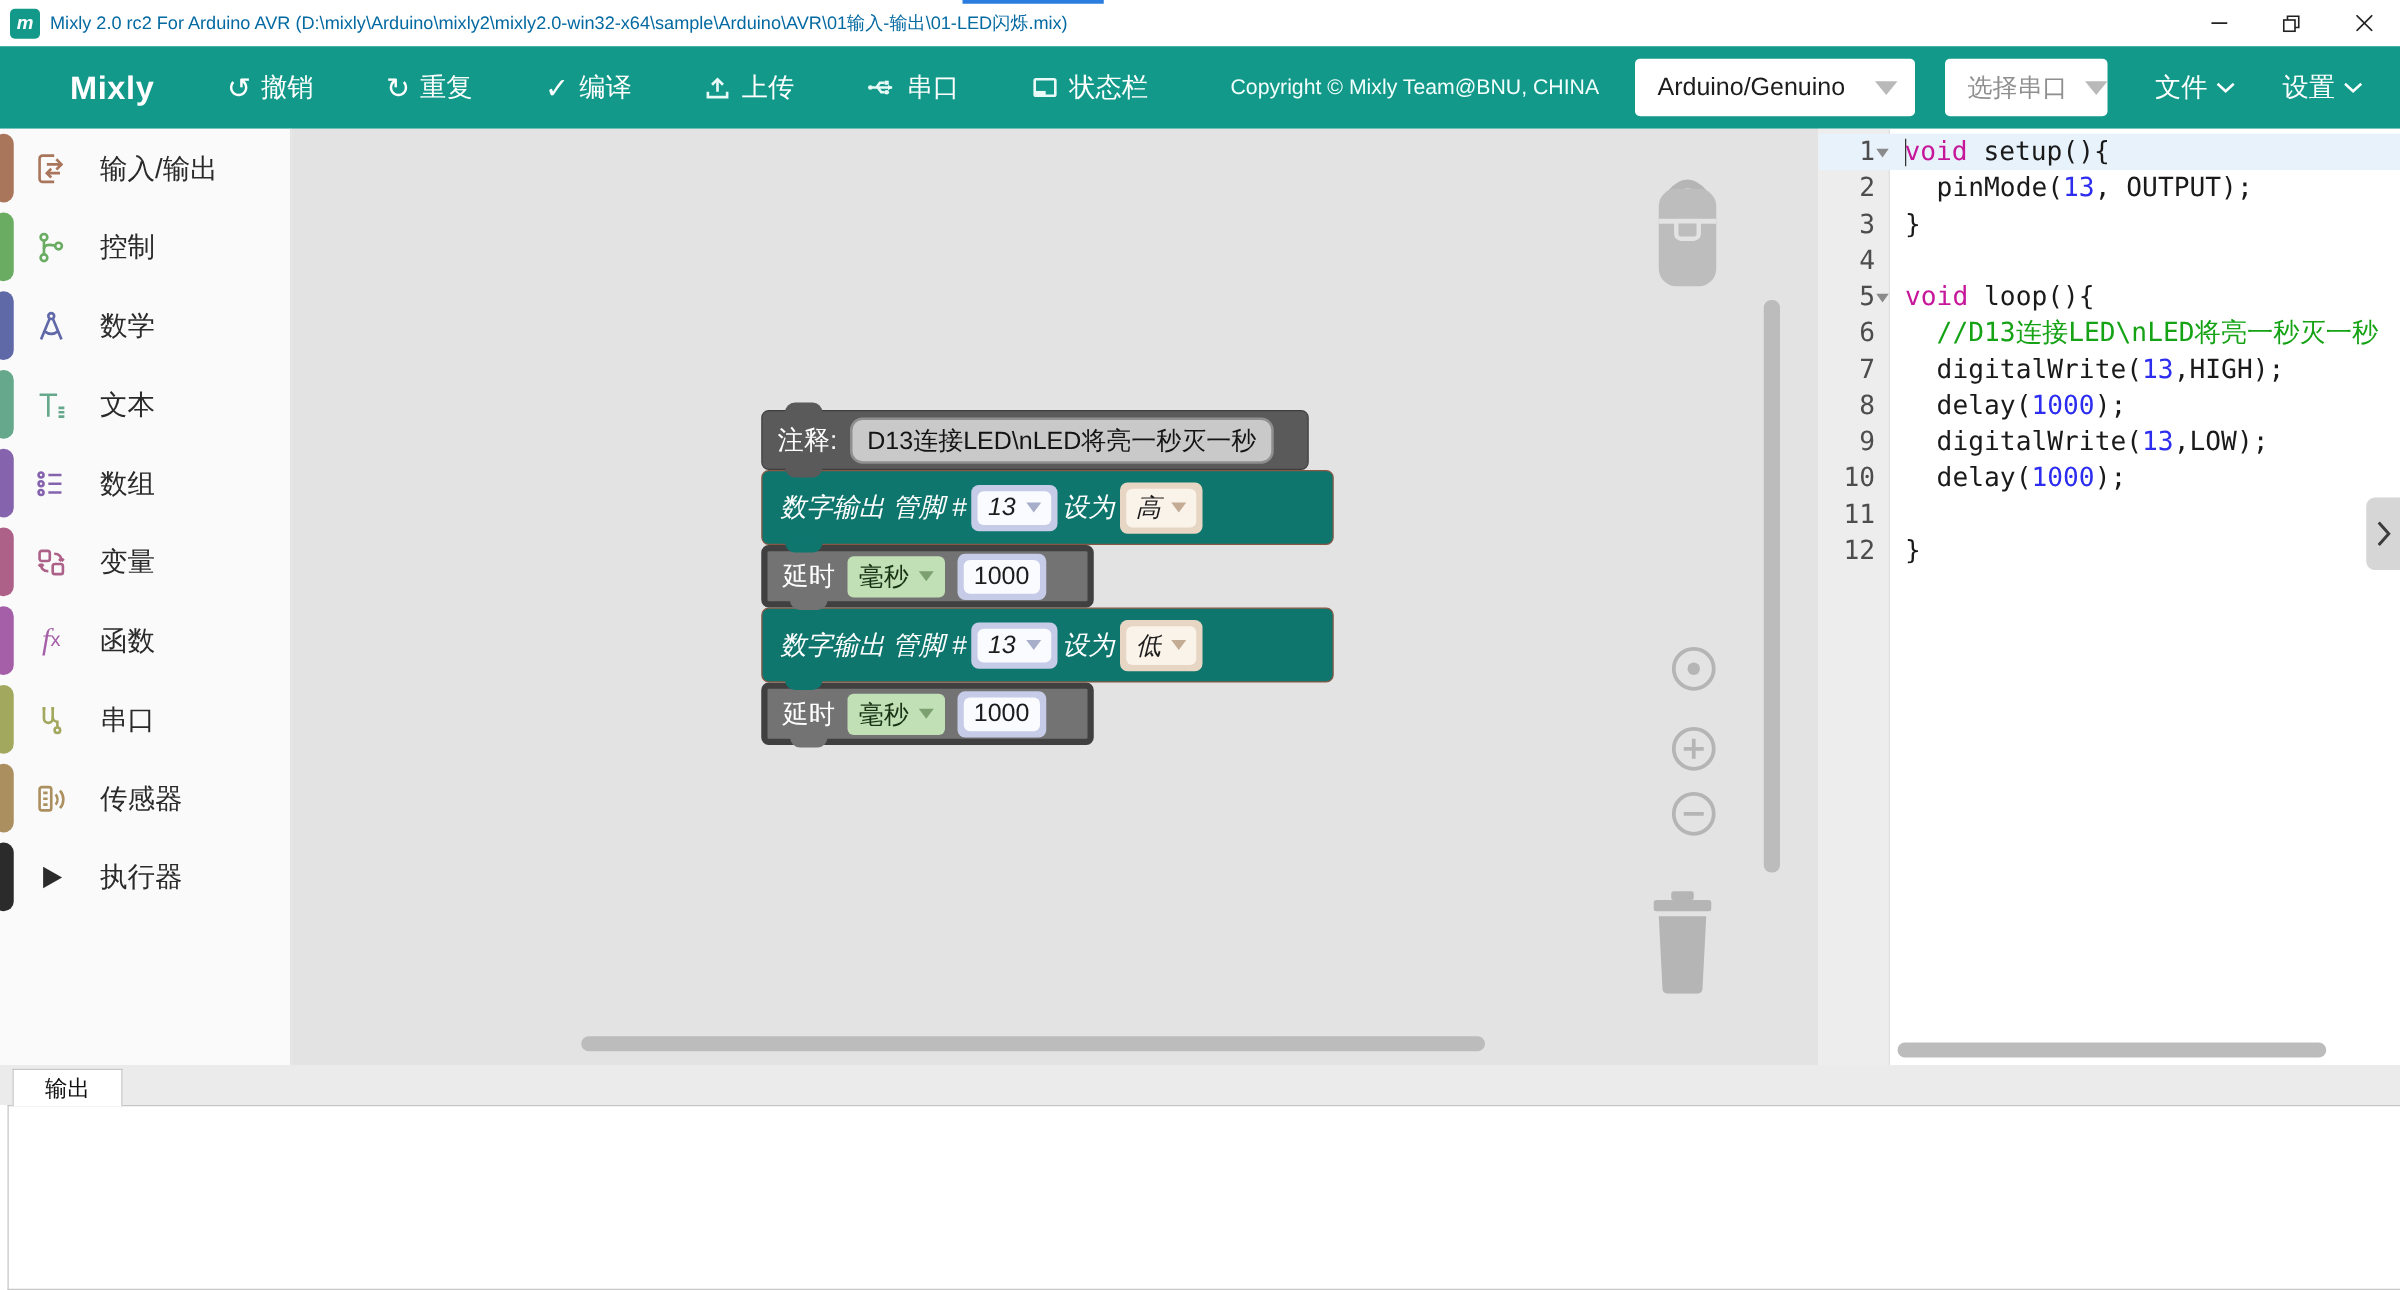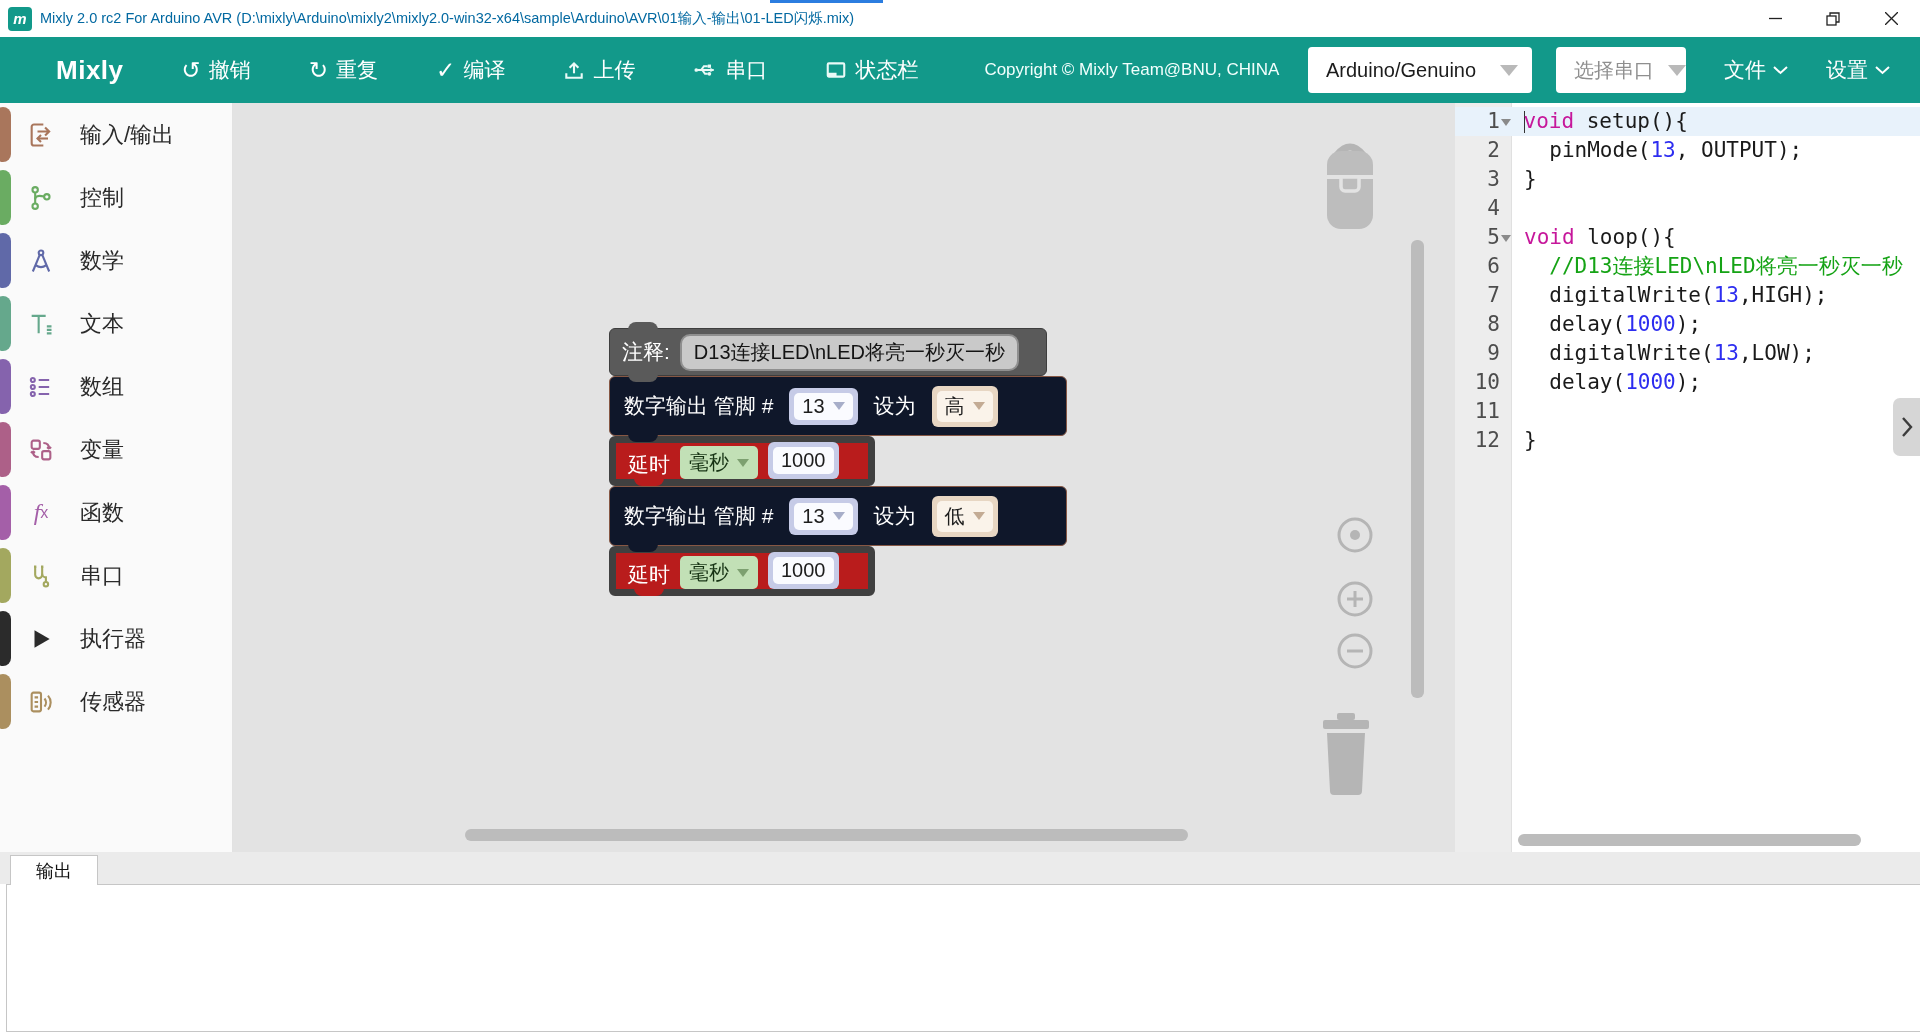--- a/index.html
+++ b/index.html
@@ -61,24 +61,24 @@
             overflow:hidden; }
   .block { position:absolute; display:flex; align-items:center; border-radius:6px; }
   .bump-b { position:absolute; left:18px; bottom:-7px; width:30px; height:8px;
             border-radius:0 0 8px 8px; background:inherit; }
   .bump-t { position:absolute; left:18px; top:-7px; width:30px; height:8px;
             border-radius:8px 8px 0 0; background:inherit; }
   .blk-comment { background:#5a5a5a; border:1px solid #3e3e3e; color:#fff; font-size:21px;
                  padding:0 12px; gap:10px; z-index:15; }
   .comment-field { background:#c9c9c9; border:2px solid #8f8f8f; border-radius:10px; color:#141414;
                    font-size:20px; padding:3px 12px; white-space:nowrap; cursor:text; }
-  .blk-brown { background:#0f172a; border:1px solid #865744; color:#fff; font-size:21px;
-               padding:0 14px; gap:16px; }
-  .blk-green { background:#b91c1c; border:7px solid #404040; color:#fff; font-size:21px;
-               padding:0 12px; gap:10px;align-items:flex-end; }
+  .blk-brown { background:#0f766e; border:1px solid #865744; color:#fff; font-size:21px;
+               padding:0 14px; gap:4px;font-style:italic; }
+  .blk-green { background:#737373; border:5px solid #404040; color:#fff; font-size:21px;
+               padding:0 12px; gap:10px; }
   .socket { border-radius:6px; padding:5px; display:flex; }
   .socket.peri { background:#c6cbe7; }
   .socket.tan  { background:#e7d6c3; }
   .socket-inner { border-radius:5px; display:flex; align-items:center; gap:8px; padding:2px 8px;
                   font-size:20px; color:#1d1d1d; cursor:pointer; }
   .peri .socket-inner { background:#fafbff; }
   .tan  .socket-inner { background:#faf3ea; }
   .tri { width:0; height:0; border-left:6px solid transparent; border-right:6px solid transparent;
          border-top:8px solid #a7aec9; }
   .tan .tri { border-top-color:#c3ab94; }
@@ -308,39 +308,39 @@
       <svg width="28" height="28" viewBox="0 0 24 24">
           <path d="M7 4 v7 a3 3 0 0 0 6 0 V4"></path>
           <path d="M13 10 a3.2 3.2 0 0 0 3.2 3.2 V17"></path>
           <circle cx="16.2" cy="19" r="1.9"></circle>
           <path d="M6 4 h2 M12 4 h2"></path>
         </svg>
     </span>
     <span class="cat-label">串口</span>
   </div>
   <div class="cat">
+    <span class="cat-pill" style="background: rgb(171, 143, 95);"></span>
+    <span class="cat-icon" style="color: rgb(171, 143, 95);">
+      <svg width="28" height="28" viewBox="0 0 24 24">
+          <rect x="4" y="4" width="8" height="16" rx="1.5"></rect>
+          <path d="M6.5 8 h3 M6.5 12 h3 M6.5 16 h3"></path>
+          <path d="M15 9 a5.5 5.5 0 0 1 0 7"></path>
+          <path d="M18 6.5 a9 9 0 0 1 0 12"></path>
+        </svg>
+    </span>
+    <span class="cat-label">传感器</span>
+  </div>
+  <div class="cat">
     <span class="cat-pill" style="background: rgb(43, 43, 43);"></span>
     <span class="cat-icon" style="color: rgb(43, 43, 43);">
       <svg width="26" height="26" viewBox="0 0 24 24">
           <polygon points="6,4 20,12 6,20" fill="currentColor" stroke="none"></polygon>
         </svg>
     </span>
     <span class="cat-label">执行器</span>
-  </div>
-  <div class="cat">
-    <span class="cat-pill" style="background: rgb(171, 143, 95);"></span>
-    <span class="cat-icon" style="color: rgb(171, 143, 95);">
-      <svg width="28" height="28" viewBox="0 0 24 24">
-          <rect x="4" y="4" width="8" height="16" rx="1.5"></rect>
-          <path d="M6.5 8 h3 M6.5 12 h3 M6.5 16 h3"></path>
-          <path d="M15 9 a5.5 5.5 0 0 1 0 7"></path>
-          <path d="M18 6.5 a9 9 0 0 1 0 12"></path>
-        </svg>
-    </span>
-    <span class="cat-label">传感器</span>
   </div>
 </div>
 
 <div class="canvas">
 
   <div class="block blk-comment" style="left:376px; top:225px; width:438px; height:48px;">
     <span class="bump-t"></span>
     <span class="bump-b"></span>
     <span>注释:</span>
     <span class="comment-field">D13连接LED\nLED将亮一秒灭一秒</span>

